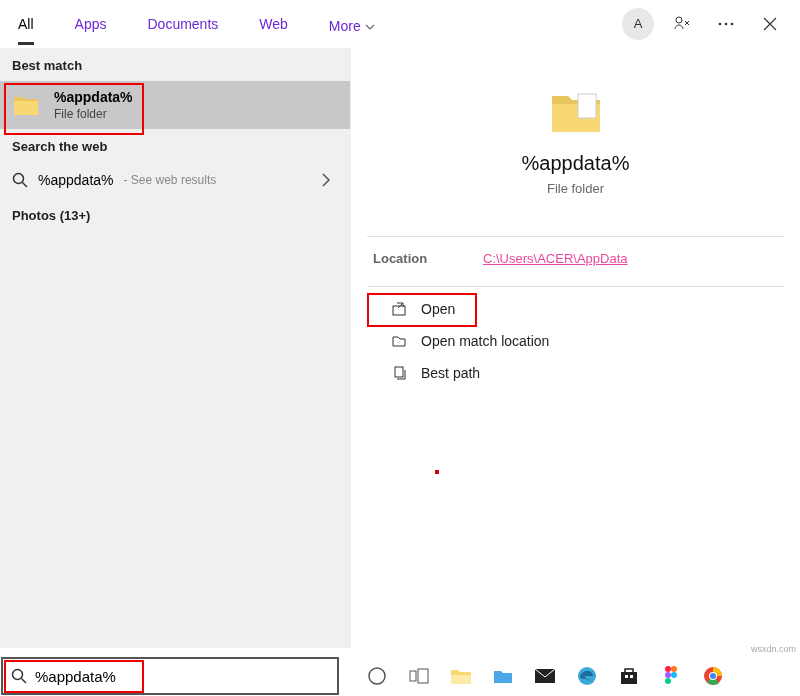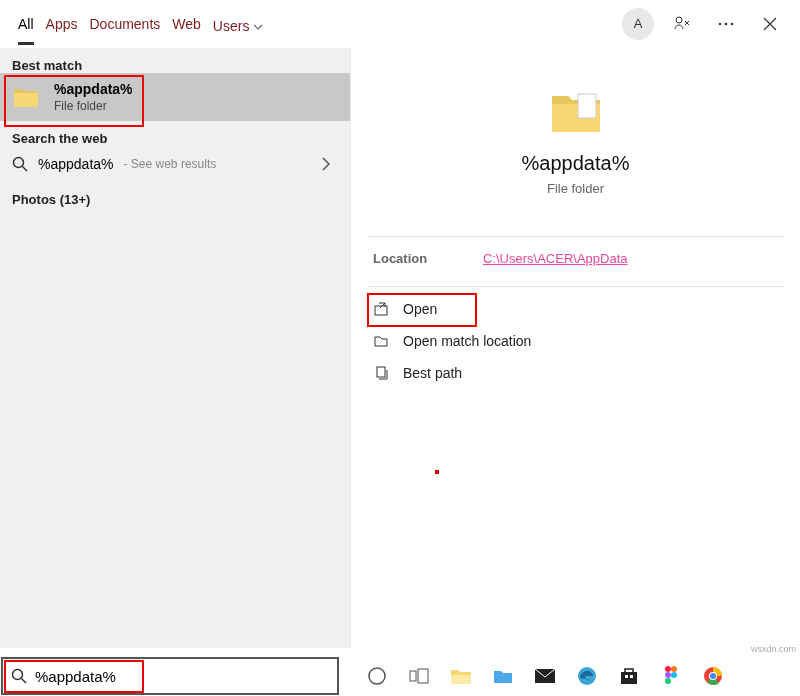--- a/index.html
+++ b/index.html
@@ -1,30 +1,30 @@
 <!DOCTYPE html>
 <html><head>
   <meta charset="utf-8">
   <style>
     * { box-sizing: border-box; margin: 0; padding: 0; font-family: "Segoe UI", sans-serif; }
     body { width: 800px; height: 696px; background: #fff; position: relative; overflow: hidden; }
     
     .top-bar { display: flex; align-items: center; height: 48px; padding: 0 8px; border-bottom: 1px solid transparent; position: relative; }
-    .tabs { display: flex; gap: 12px; padding-left: 10px; flex: 1; }
-    .tab { color: #7f1d1d; font-size: 14px; padding: 14px 0 10px; cursor: pointer; }
+    .tabs { display: flex; gap: 41px; padding-left: 10px; flex: 1; }
+    .tab { color: #6d28d9; font-size: 14px; padding: 14px 0 10px; cursor: pointer; }
     .tab.active { color: #000; border-bottom: 3px solid #333; font-weight: 400; }
     .tab-more { display: flex; align-items: center; gap: 4px; }
     .tab-more svg { margin-top: 2px; }
     .top-right { display: flex; align-items: center; gap: 12px; padding-right: 6px; }
     .avatar { width: 32px; height: 32px; border-radius: 50%; background: #e8e8e8; display: flex; align-items: center; justify-content: center; font-size: 13px; color: #333; }
     .icon-btn { width: 32px; height: 32px; display: flex; align-items: center; justify-content: center; cursor: pointer; color: #333; }
     
     .body-area { display: flex; height: 600px; }
     .left-panel { width: 350px; background: #f0f0f0; display: flex; flex-direction: column; }
-    .section-label { font-size: 13px; font-weight: 600; padding: 10px 12px 0; color: #222; }
+    .section-label { font-size: 13px; font-weight: 600; padding: 10px 12px 8px; color: #222; }
     
     .best-match-item { background: #c8c8c8; display: flex; align-items: center; padding: 8px 12px; gap: 14px; position: relative; }
     .folder-icon-sm { width: 28px; height: 24px; flex-shrink: 0; }
     .match-text { display: flex; flex-direction: column; }
     .match-title { font-size: 14px; font-weight: 600; color: #000; }
     .match-sub { font-size: 12px; color: #444; margin-top: 2px; }
     .red-box-1 { position: absolute; border: 2px solid #e00; top: 2px; left: 4px; width: 140px; height: 52px; pointer-events: none; }
     
     .web-result { display: flex; align-items: center; padding: 10px 12px; gap: 10px; cursor: pointer; }
     .web-result .q { font-size: 14px; color: #000; }
@@ -34,21 +34,21 @@
     .right-panel { flex: 1; background: #fff; border-left: 1px solid #eee; padding: 30px 16px 16px; display: flex; flex-direction: column; align-items: center; }
     .big-folder { width: 56px; height: 48px; margin: 10px 0 16px; }
     .detail-title { font-size: 20px; color: #111; margin-bottom: 6px; }
     .detail-sub { font-size: 13px; color: #666; margin-bottom: 40px; }
     .divider { width: 100%; height: 1px; background: #e0e0e0; margin-bottom: 14px; }
     .location-row { display: flex; width: 100%; font-size: 13px; color: #666; margin-bottom: 20px; padding: 0 6px; }
     .location-row .lbl { width: 110px; font-weight: bold; }
     .location-row .val { color: #ec4899; text-decoration: underline; cursor: pointer; }
     .divider2 { width: 100%; height: 1px; background: #e0e0e0; margin-bottom: 6px; }
     
-    .action-row { display: flex; align-items: center; width: 100%; padding: 8px 6px; gap: 14px; cursor: pointer; font-size: 14px; color: #222; position: relative; }
+    .action-row { display: flex; align-items: center; width: 100%; padding: 8px 24px; gap: 14px; cursor: pointer; font-size: 14px; color: #222; position: relative; }
     .action-row svg { flex-shrink: 0; }
     .red-box-2 { position: absolute; border: 2px solid #e00; top: 0; left: 0; width: 110px; height: 34px; pointer-events: none; }
     
     .attribution { position: absolute; right: 4px; bottom: 42px; font-size: 9px; color: #aaa; }
     
     .taskbar { position: absolute; bottom: 0; left: 0; right: 0; height: 40px; display: flex; align-items: center; }
     .search-box { width: 338px; height: 38px; border: 2px solid #555; display: flex; align-items: center; padding: 0 8px; gap: 8px; position: relative; margin-left: 1px; }
     .search-box input { border: none; outline: none; font-size: 15px; flex: 1; background: transparent; }
     .red-box-3 { position: absolute; border: 2px solid #e00; top: 1px; left: 1px; width: 140px; height: 33px; pointer-events: none; }
     .tb-icons { display: flex; align-items: center; gap: 14px; margin-left: 24px; }
@@ -59,21 +59,21 @@
 </head>
 <body>
 
 <div class="top-bar">
   <div class="tabs">
     <div class="tab active">All</div>
     <div class="tab">Apps</div>
     <div class="tab">Documents</div>
     <div class="tab">Web</div>
     <div class="tab tab-more">
-      <span>Users</span>
+      <span>More</span>
       <svg width="10" height="6" viewBox="0 0 10 6">
           <path d="M1 1l4 4 4-4" stroke="#666" fill="none" stroke-width="1.2"></path>
         </svg>
     </div>
   </div>
   <div class="top-right">
     <div class="avatar">A</div>
     <div class="icon-btn">
       <svg width="18" height="18" viewBox="0 0 18 18">
           <circle cx="6" cy="5" r="3" stroke="#333" fill="none"></circle>

